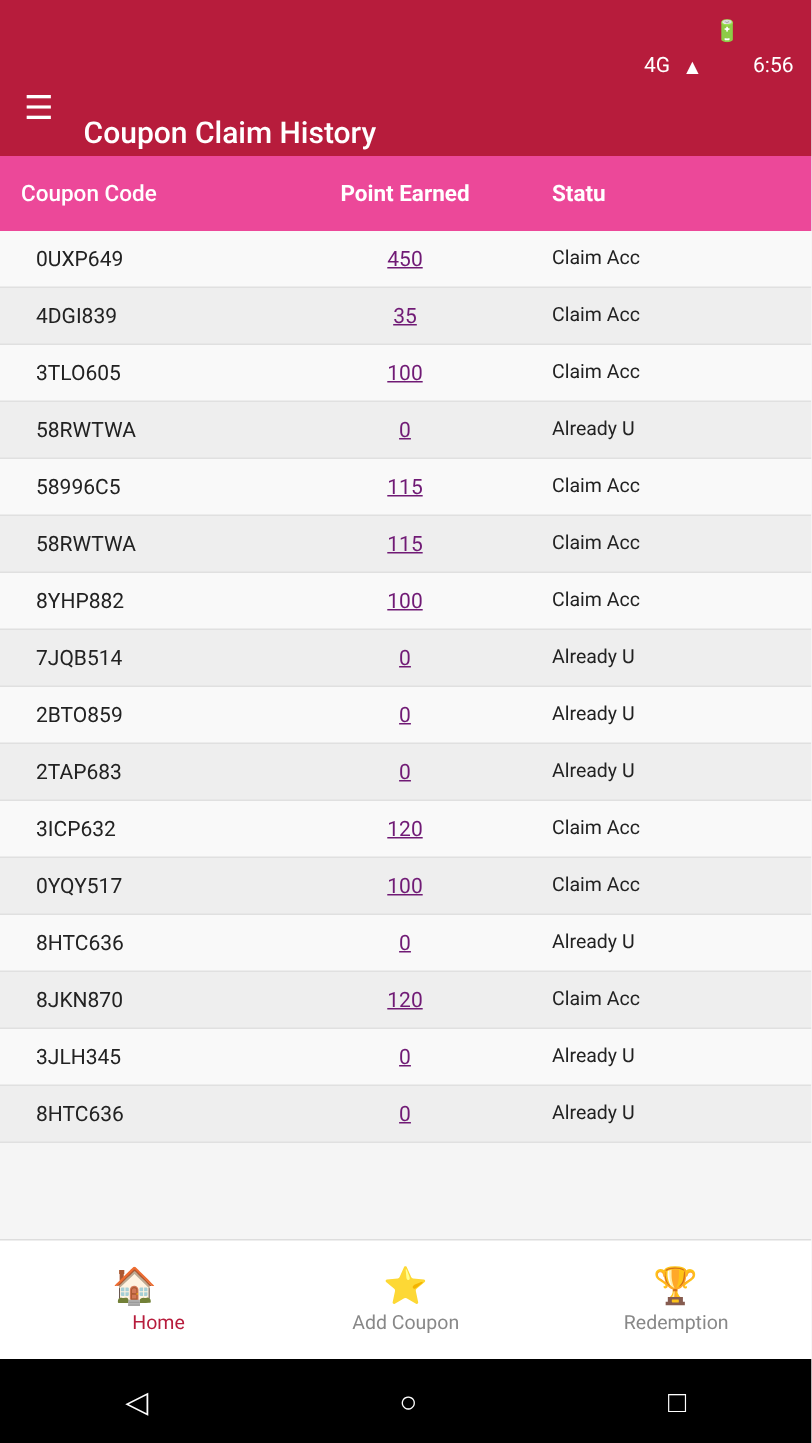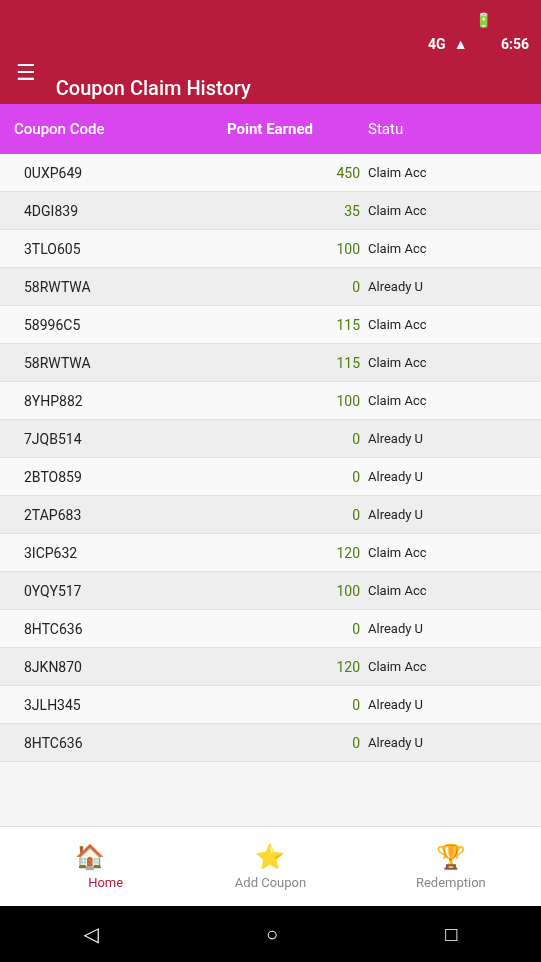--- a/index.html
+++ b/index.html
@@ -18,21 +18,21 @@
       height: 40px;
       display: flex;
       align-items: center;
       justify-content: flex-end;
       padding: 0 12px;
       gap: 8px;
     }
     .status-bar-text {
       color: white;
       font-size: 14px;
-      font-weight: bold;
+      font-weight: normal;
       margin-top: 48px;
     }
     .battery-icon {
       color: white;
       font-size: 14px;
     }
 
     
     .header {
       background: #b71c3c;
@@ -49,21 +49,21 @@
     }
     .header-title {
       color: white;
       font-size: 20px;
       font-weight: 500;
       margin-top: 32px;
     }
 
     
     .table-header {
-      background: #d946ef;
+      background: #ec4899;
       display: flex;
       height: 50px;
       align-items: center;
     }
     .col-code-header {
       width: 180px;
       color: white;
       font-size: 15px;
       font-weight: 500;
       padding-left: 14px;
@@ -72,21 +72,21 @@
       width: 180px;
       color: white;
       font-size: 15px;
       font-weight: 700;
       text-align: center;
     }
     .col-status-header {
       flex: 1;
       color: white;
       font-size: 15px;
-      font-weight: 400;
+      font-weight: 700;
       padding-left: 8px;
     }
 
     
     .table-body {
       overflow-y: auto;
       height: calc(962px - 40px - 64px - 50px - 80px - 56px);
     }
     .table-row {
       display: flex;
@@ -102,22 +102,23 @@
     }
     .col-code {
       width: 180px;
       font-size: 14px;
       color: #222;
       padding-left: 24px;
     }
     .col-points {
       width: 180px;
       font-size: 14px;
-      color: #4d7c0f;
-      text-align: right;
+      color: #701a75;
+      text-align: center;
+      text-decoration: underline;
     }
     .col-status {
       flex: 1;
       font-size: 13px;
       color: #222;
       padding-left: 8px;
       white-space: nowrap;
       overflow: hidden;
     }
 

